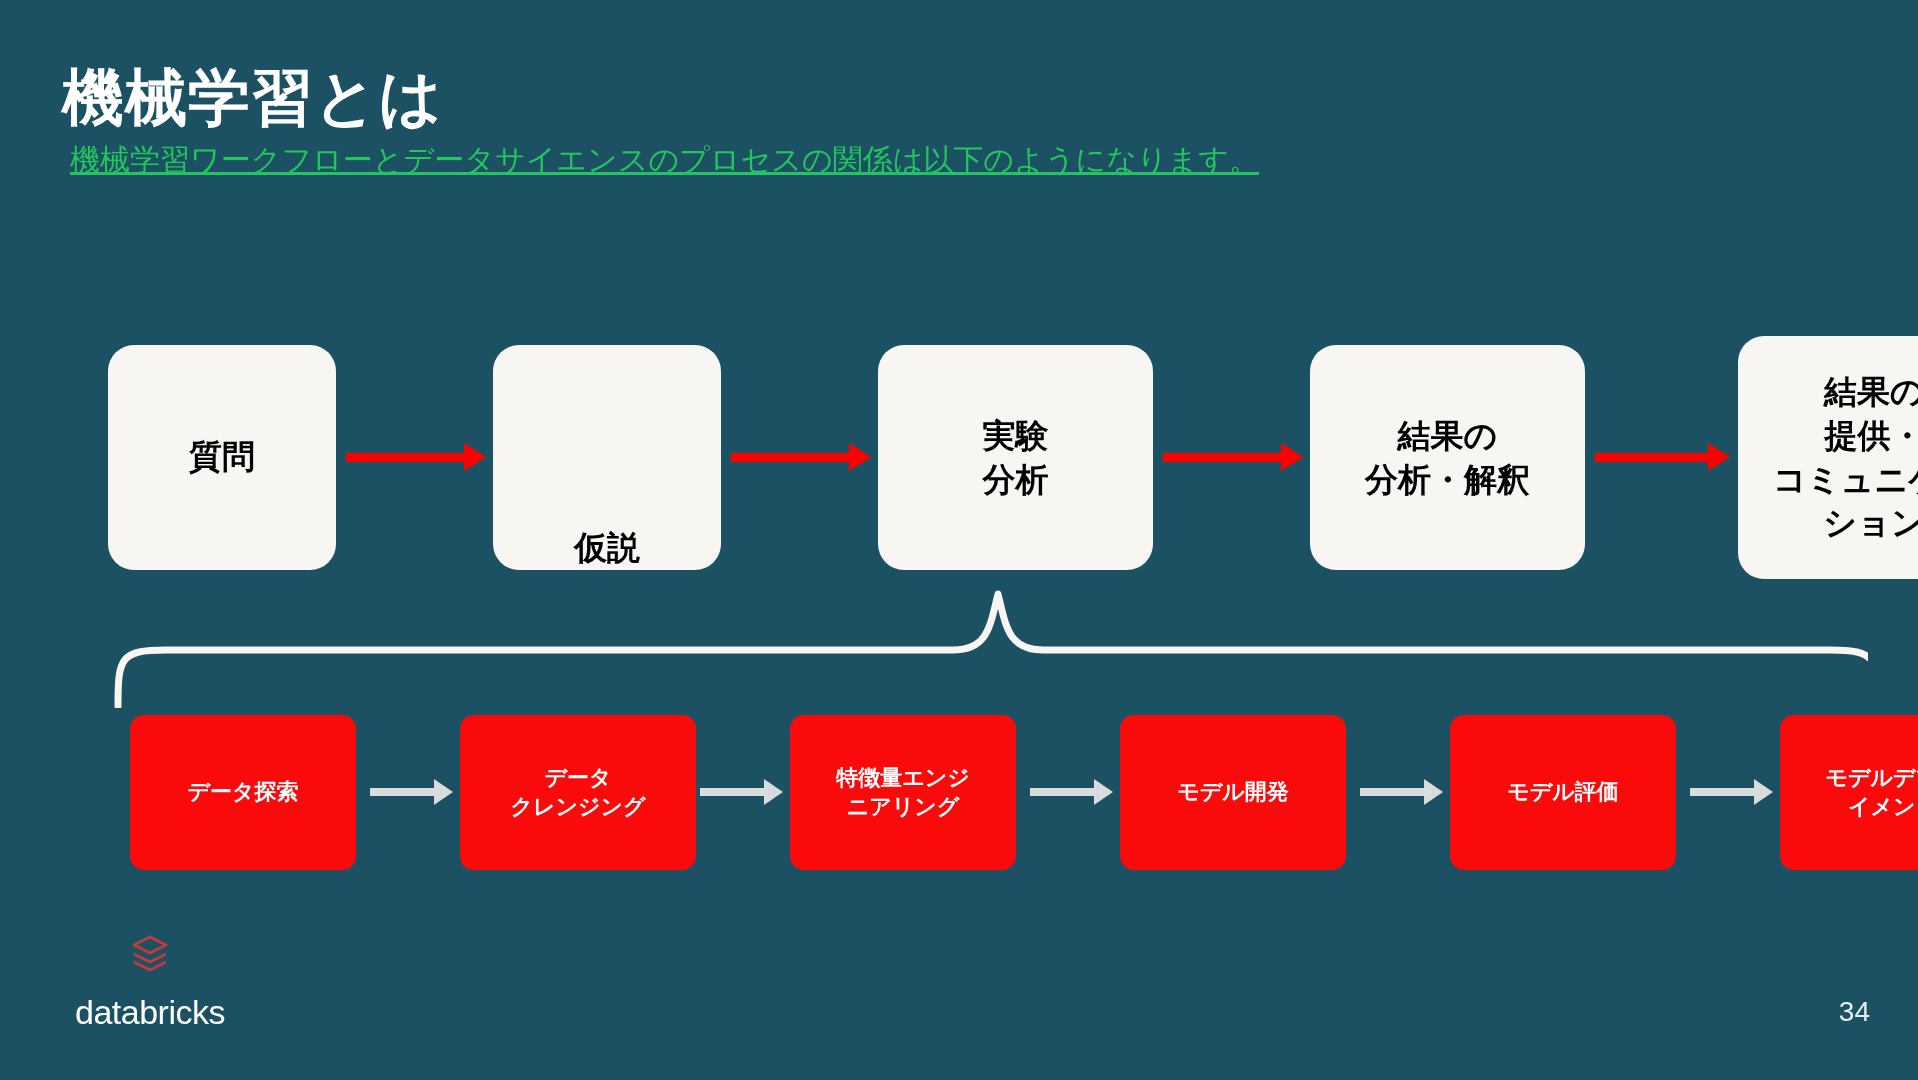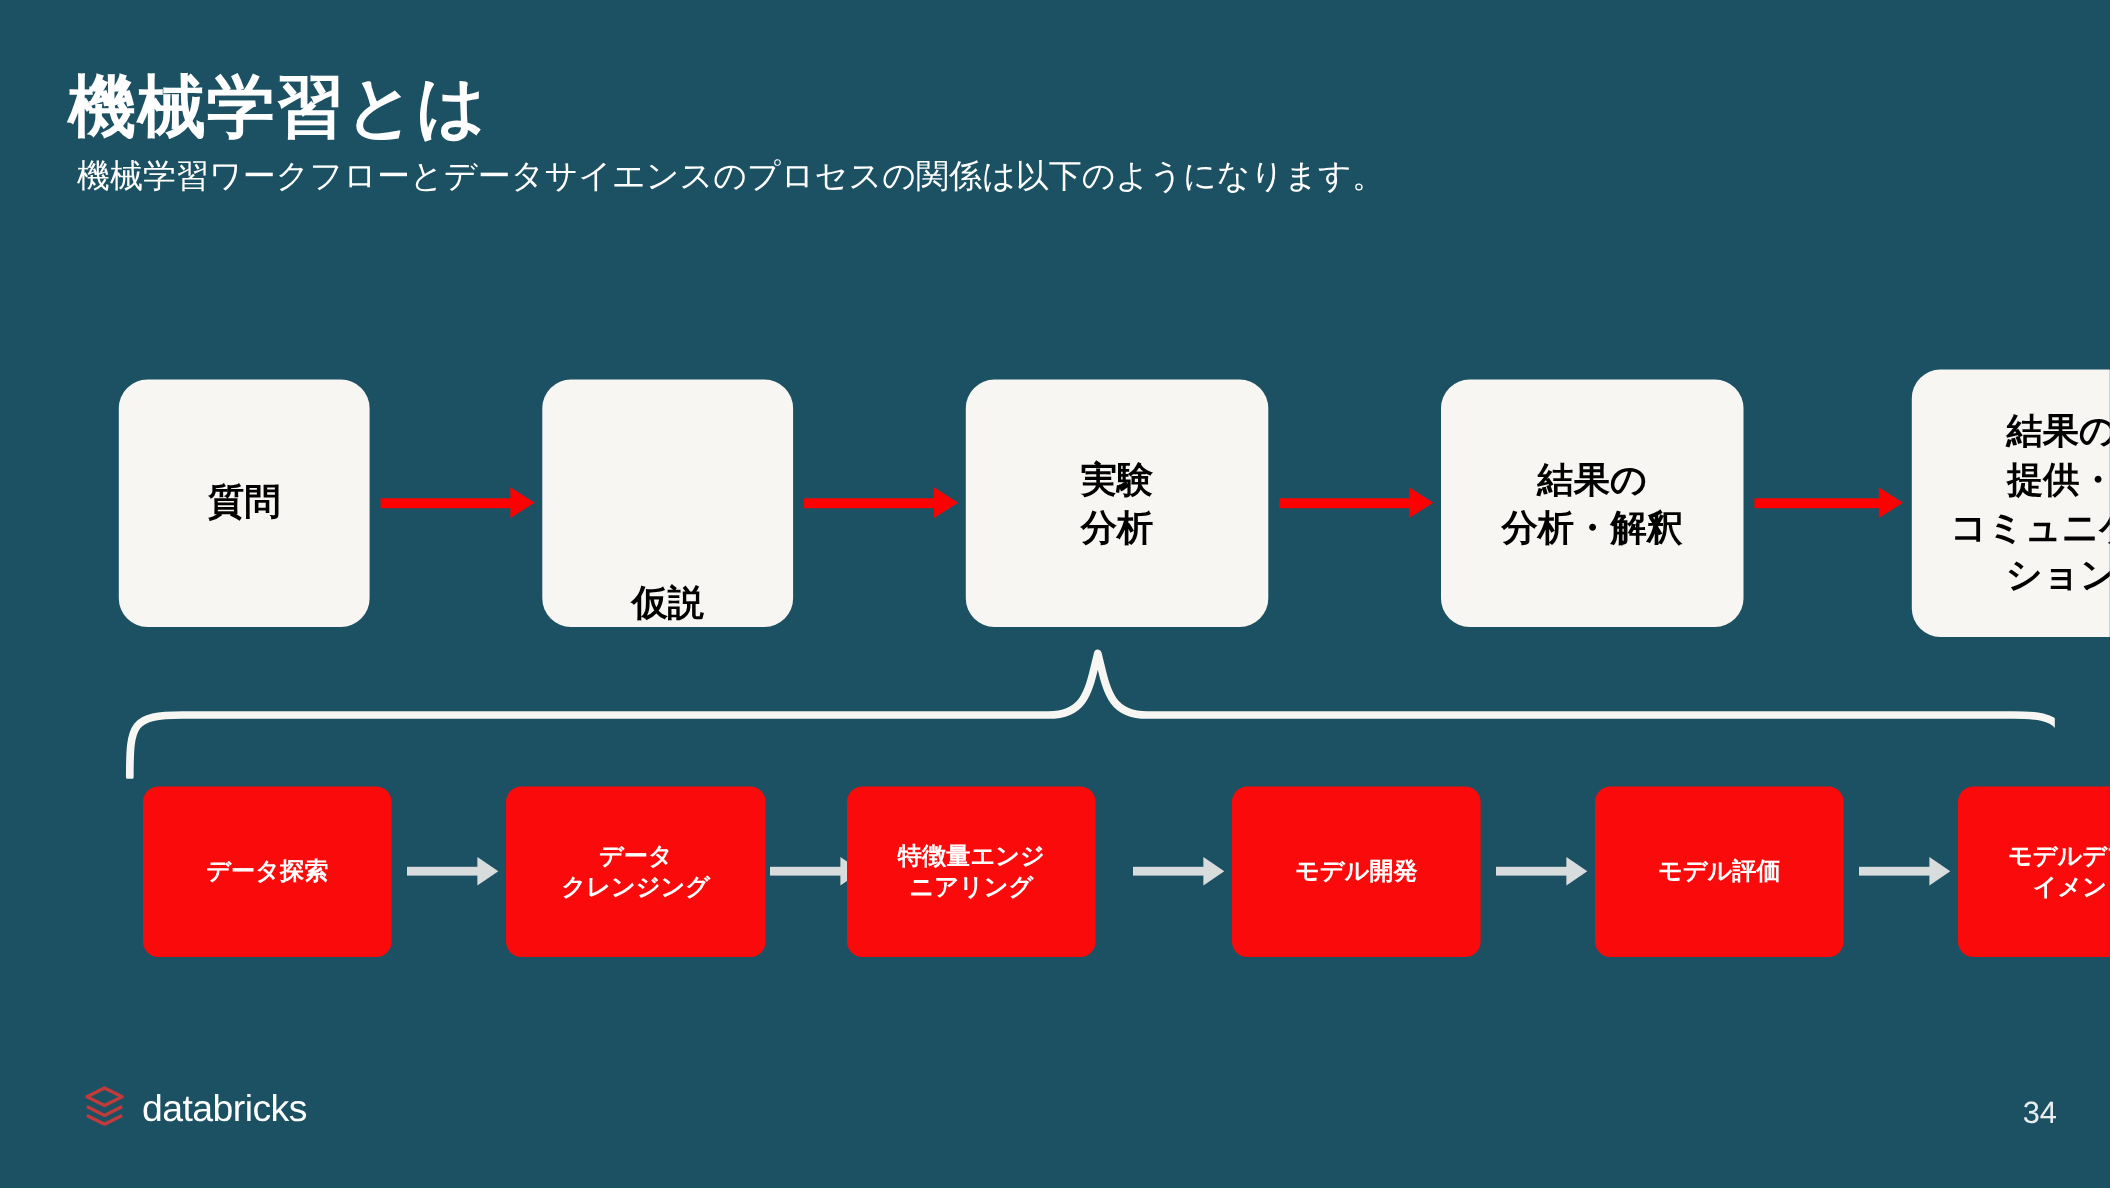--- a/index.html
+++ b/index.html
@@ -19,23 +19,24 @@
     font-weight:bold;
     color:#ffffff;
     letter-spacing:1px;
     line-height:1.05;
     white-space:nowrap;
   }
   #slide-subtitle {
     position:absolute;
     left:70px; top:140px;
     font-size:30px;
-    color:#ffffff;
+    color:#22c55e;
     font-weight:400;
     white-space:nowrap;
+    text-decoration:underline;
   }
 
   
   #top-row {
     position:absolute;
     left:108px; top:345px;
     width:1760px; height:225px;
   }
   .wbox {
     position:absolute;
@@ -121,20 +122,21 @@
     border-left:19px solid #d9dcdc;
   }
 
   
   #footer-logo {
     position:absolute;
     left:75px; bottom:48px;
     display:flex;
     align-items:center;
     gap:14px;
+    flex-direction:column;
   }
   #footer-logo .logo-text {
     font-size:34px;
     color:#ffffff;
     font-weight:400;
     letter-spacing:-0.5px;
   }
   #page-number {
     position:absolute;
     right:48px; bottom:52px;
@@ -206,21 +208,21 @@
 
   <div class="gray-arrow" style="left:240px; width:66px;"></div>
 
   <div class="rbox" style="left:330px; width:236px;">
     <span class="rbox-label">データ
 クレンジング</span>
   </div>
 
   <div class="gray-arrow" style="left:570px; width:66px;"></div>
 
-  <div class="rbox" style="left:640px; width:226px;">
+  <div class="rbox" style="left:660px; width:226px;">
     <span class="rbox-label">特徴量エンジ
 ニアリング</span>
   </div>
 
   <div class="gray-arrow" style="left:900px; width:66px;"></div>
 
   <div class="rbox" style="left:990px; width:226px;">
     <span class="rbox-label">モデル開発</span>
   </div>
 

